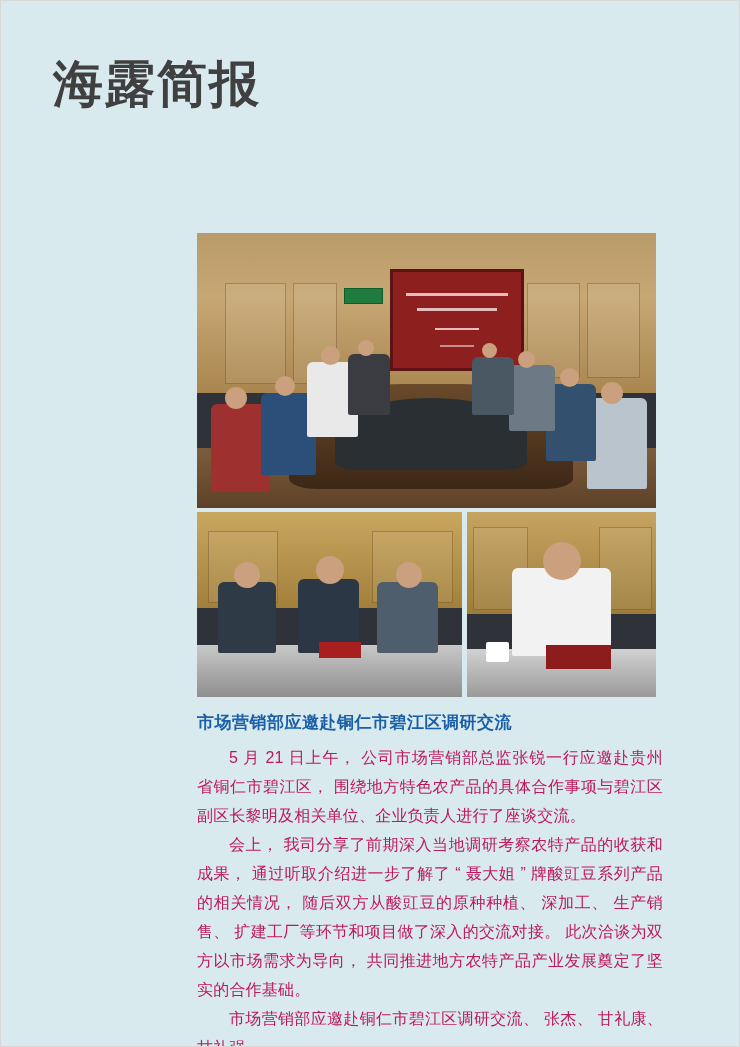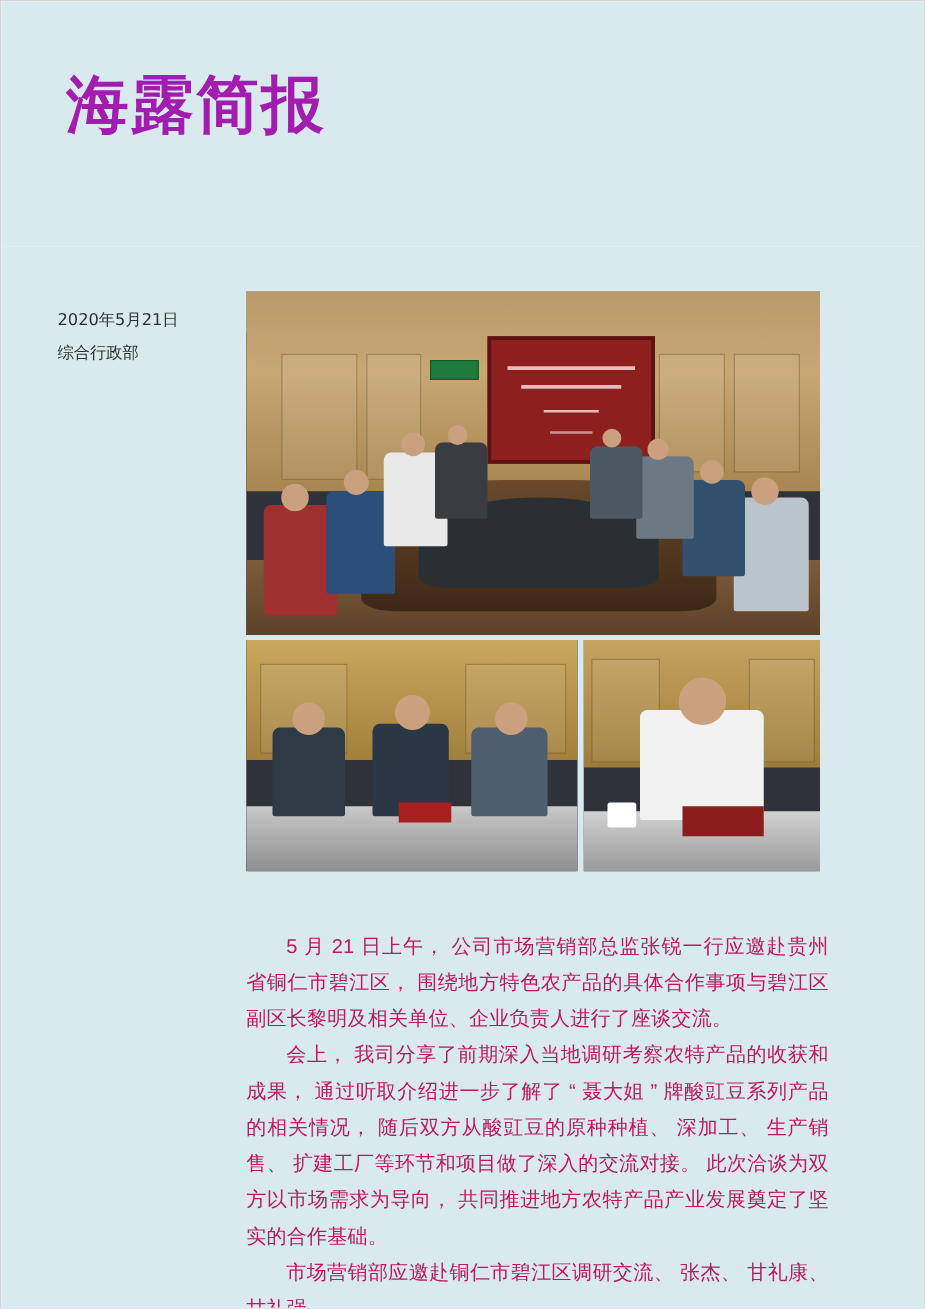--- a/index.html
+++ b/index.html
@@ -35,21 +35,21 @@
     position: absolute;
     left: 52px;
     top: 58px;
     display: flex;
     align-items: flex-end;
   }
   .masthead-title {
     font-family: "DejaVu Sans", sans-serif;
     font-size: 50px;
     font-weight: bold;
-    color: #a21caf;
+    color: #404040;
     letter-spacing: 2px;
     line-height: 1;
   }
   .masthead-issue {
     font-family: "DejaVu Sans", sans-serif;
     font-size: 26px;
     font-weight: bold;
     color: #3a3a3a;
     margin-left: 14px;
     padding-bottom: 3px;
@@ -175,24 +175,20 @@
 
 <div class="page">
 
   <div class="content-plate"></div>
   <div class="header-band"></div>
 
   <div class="masthead">
     <div class="masthead-title">海露简报</div>
   </div>
 
-  <div class="meta">
-    <div class="meta-date">2020年5月21日</div>
-    <div class="meta-dept">综合行政部</div>
-  </div>
 
   <div class="photo photo-main">
     <div class="ceiling"></div>
     <div class="wall"></div>
     <div class="wall-panel" style="left:6%;top:18%;width:13%;height:36%;"></div>
     <div class="wall-panel" style="left:21%;top:18%;width:9%;height:36%;"></div>
     <div class="wall-panel" style="left:72%;top:18%;width:11%;height:34%;"></div>
     <div class="wall-panel" style="left:85%;top:18%;width:11%;height:34%;"></div>
     <div class="green-sign" style="left:32%;top:20%;width:8%;height:5%;"></div>
     <div class="screen" style="left:42%;top:13%;width:28%;height:35%;">
@@ -242,20 +238,21 @@
     <div class="wall" style="height:55%;background:linear-gradient(180deg,#c6a360,#9d7c3a);"></div>
     <div class="wall-panel" style="left:3%;top:8%;width:28%;height:44%;"></div>
     <div class="wall-panel" style="left:70%;top:8%;width:27%;height:44%;"></div>
     <div class="table-surface" style="left:0;top:74%;width:100%;height:26%;background:linear-gradient(180deg,#d2d2d2,#9a9a9a);"></div>
     <div class="person" style="left:24%;top:30%;width:52%;height:48%;background:#f2f2f2;"></div>
     <div class="head" style="left:40%;top:16%;width:38px;height:38px;"></div>
     <div style="position:absolute;left:10%;top:70%;width:12%;height:11%;background:#ffffff;border-radius:2px;"></div>
     <div style="position:absolute;left:42%;top:72%;width:34%;height:13%;background:#8d1d1d;"></div>
   </div>
 
+  <div class="article-title">市场营销部应邀赴铜仁市碧江区调研交流</div>
 
   <div class="article-body">
     <p>5 月 21 日上午， 公司市场营销部总监张锐一行应邀赴贵州省铜仁市碧江区， 围绕地方特色农产品的具体合作事项与碧江区副区长黎明及相关单位、企业负责人进行了座谈交流。</p>
     <p>会上， 我司分享了前期深入当地调研考察农特产品的收获和成果， 通过听取介绍进一步了解了 “ 聂大姐 ” 牌酸豇豆系列产品的相关情况， 随后双方从酸豇豆的原种种植、 深加工、 生产销售、 扩建工厂等环节和项目做了深入的交流对接。 此次洽谈为双方以市场需求为导向， 共同推进地方农特产品产业发展奠定了坚实的合作基础。</p>
     <p>市场营销部应邀赴铜仁市碧江区调研交流、 张杰、 甘礼康、 甘礼强。</p>
   </div>
 
 </div>
 
 </body></html>

